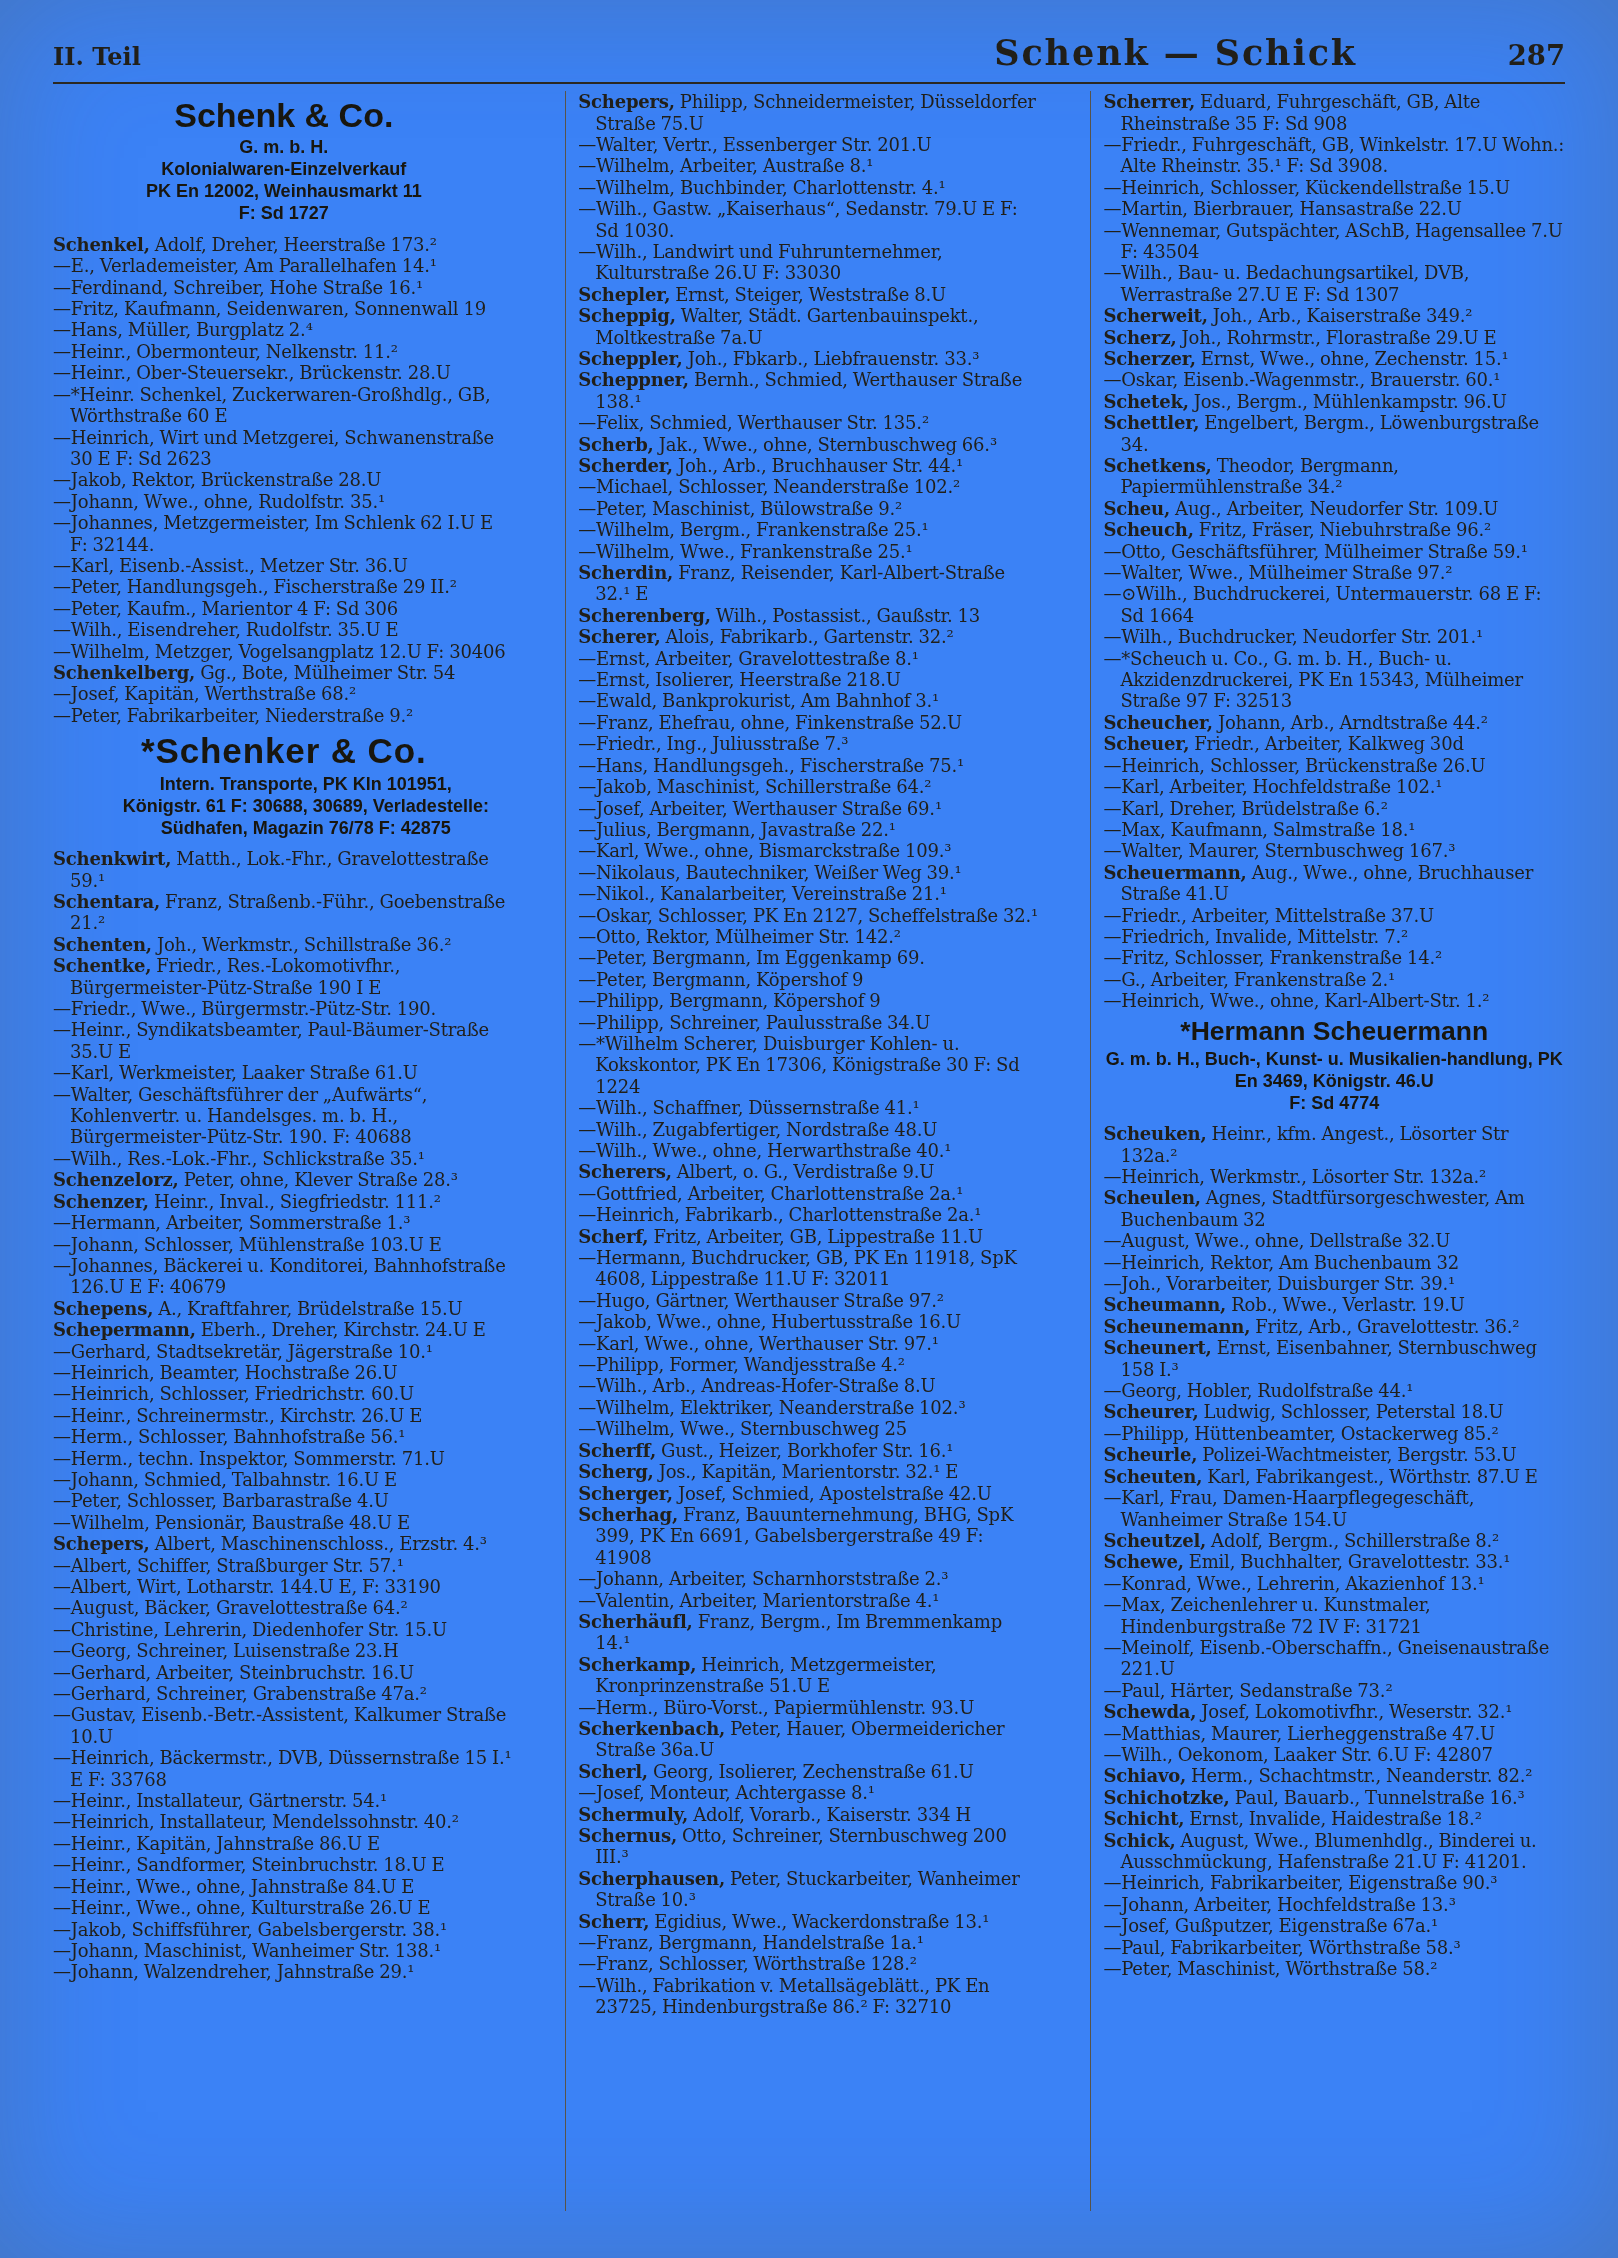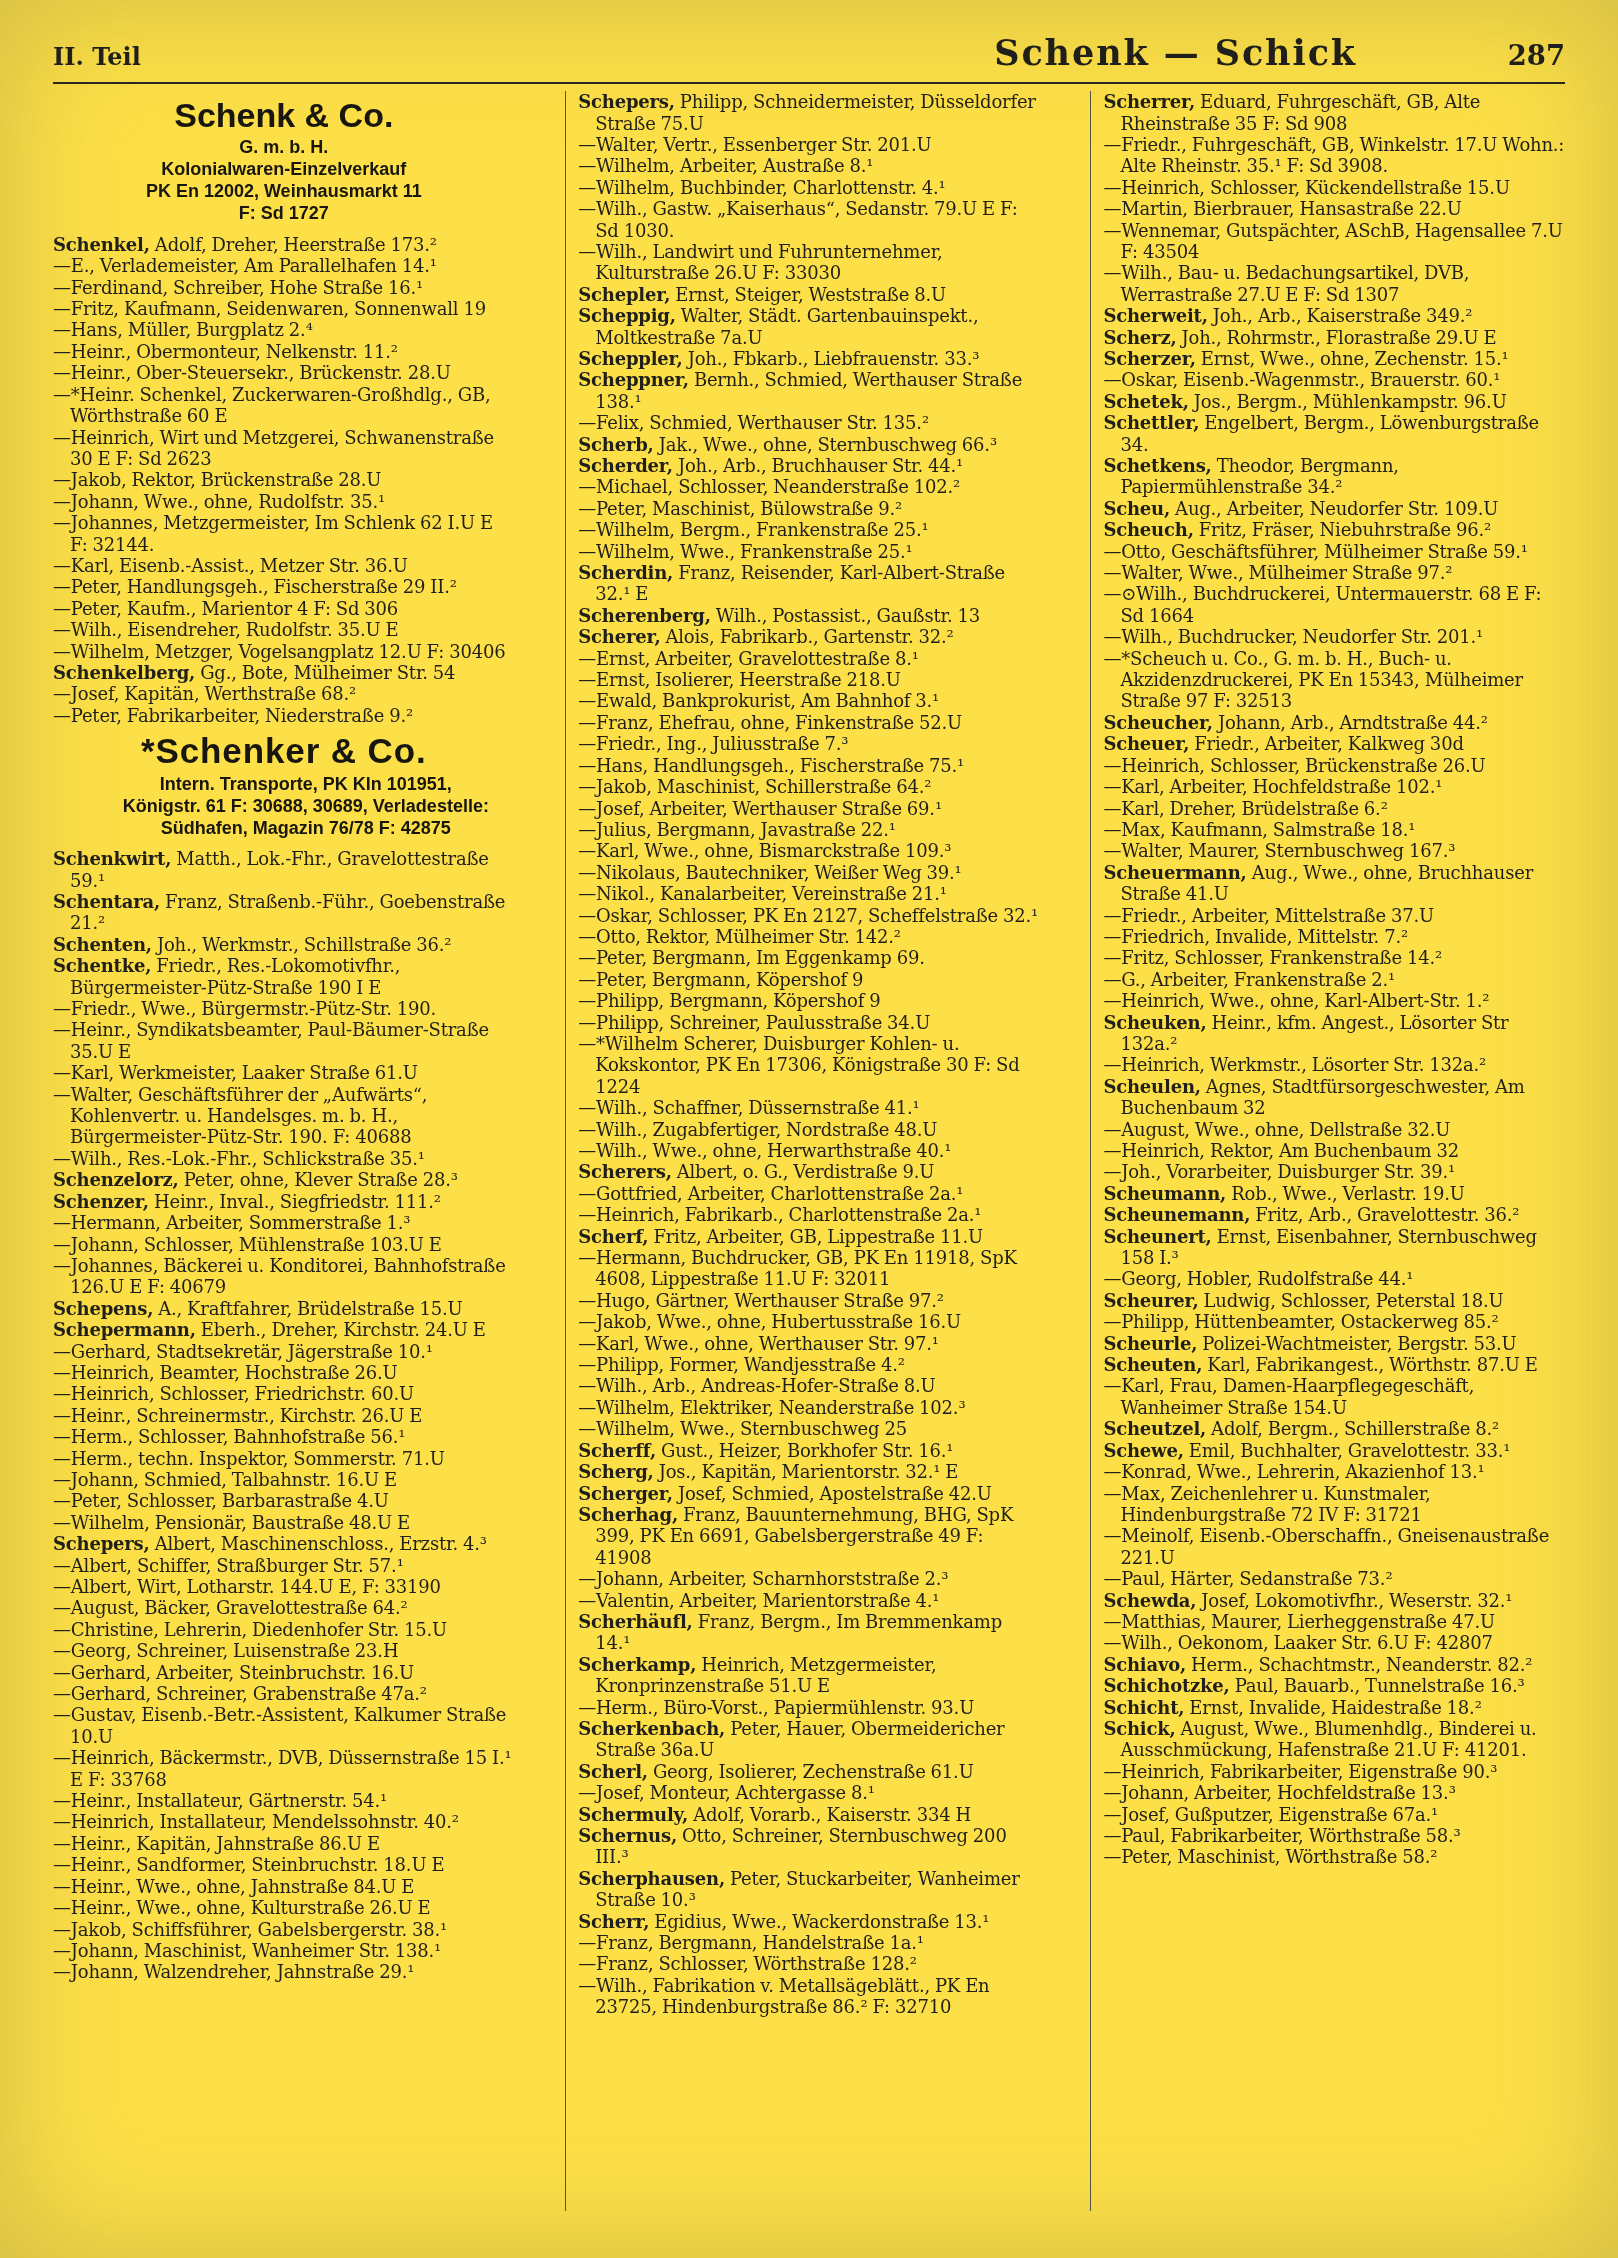--- a/index.html
+++ b/index.html
@@ -1,18 +1,18 @@
 <!DOCTYPE html>
 <html lang="de" style="font-size:15px"><head>
 <meta charset="utf-8">
 <style>
   html,body{margin:0;padding:0;background:#45423c;}
   .page{
     width:1618px;height:2258px;box-sizing:border-box;position:relative;
-    background:#fde047;
+    background:#3b82f6;
     box-shadow:inset 0 0 132px rgba(95,85,60,.28);
     padding:32px 53px 24.6px;
     font-family:"DejaVu Serif", serif;
     color:#211f19;
     overflow:hidden;
   }
   .page-header{display:flex;align-items:baseline;font-weight:bold;}
   .part{width:208px;font-size:24px;}
   .running-head{flex:1;text-align:right;font-size:35px;letter-spacing:1.9px;}
   .pagenum{width:208px;text-align:right;font-size:27.4px;}
@@ -230,20 +230,25 @@
         <p class="entry">—Karl, Arbeiter, Hochfeldstraße 102.¹</p>
         <p class="entry">—Karl, Dreher, Brüdelstraße 6.²</p>
         <p class="entry">—Max, Kaufmann, Salmstraße 18.¹</p>
         <p class="entry">—Walter, Maurer, Sternbuschweg 167.³</p>
         <p class="entry"><b>Scheuermann,</b> Aug., Wwe., ohne, Bruchhauser Straße 41.U</p>
         <p class="entry">—Friedr., Arbeiter, Mittelstraße 37.U</p>
         <p class="entry">—Friedrich, Invalide, Mittelstr. 7.²</p>
         <p class="entry">—Fritz, Schlosser, Frankenstraße 14.²</p>
         <p class="entry">—G., Arbeiter, Frankenstraße 2.¹</p>
         <p class="entry">—Heinrich, Wwe., ohne, Karl-Albert-Str. 1.²</p>
+        <div class="ad">
+          <div class="ad-title md">*Hermann Scheuermann</div>
+          <div class="ad-line">G. m. b. H., Buch-, Kunst- u. Musikalien-handlung, PK En 3469, Königstr. 46.U</div>
+          <div class="ad-line">F: Sd 4774</div>
+        </div>
         <p class="entry"><b>Scheuken,</b> Heinr., kfm. Angest., Lösorter Str 132a.²</p>
         <p class="entry">—Heinrich, Werkmstr., Lösorter Str. 132a.²</p>
         <p class="entry"><b>Scheulen,</b> Agnes, Stadtfürsorgeschwester, Am Buchenbaum 32</p>
         <p class="entry">—August, Wwe., ohne, Dellstraße 32.U</p>
         <p class="entry">—Heinrich, Rektor, Am Buchenbaum 32</p>
         <p class="entry">—Joh., Vorarbeiter, Duisburger Str. 39.¹</p>
         <p class="entry"><b>Scheumann,</b> Rob., Wwe., Verlastr. 19.U</p>
         <p class="entry"><b>Scheunemann,</b> Fritz, Arb., Gravelottestr. 36.²</p>
         <p class="entry"><b>Scheunert,</b> Ernst, Eisenbahner, Sternbuschweg 158 I.³</p>
         <p class="entry">—Georg, Hobler, Rudolfstraße 44.¹</p>

